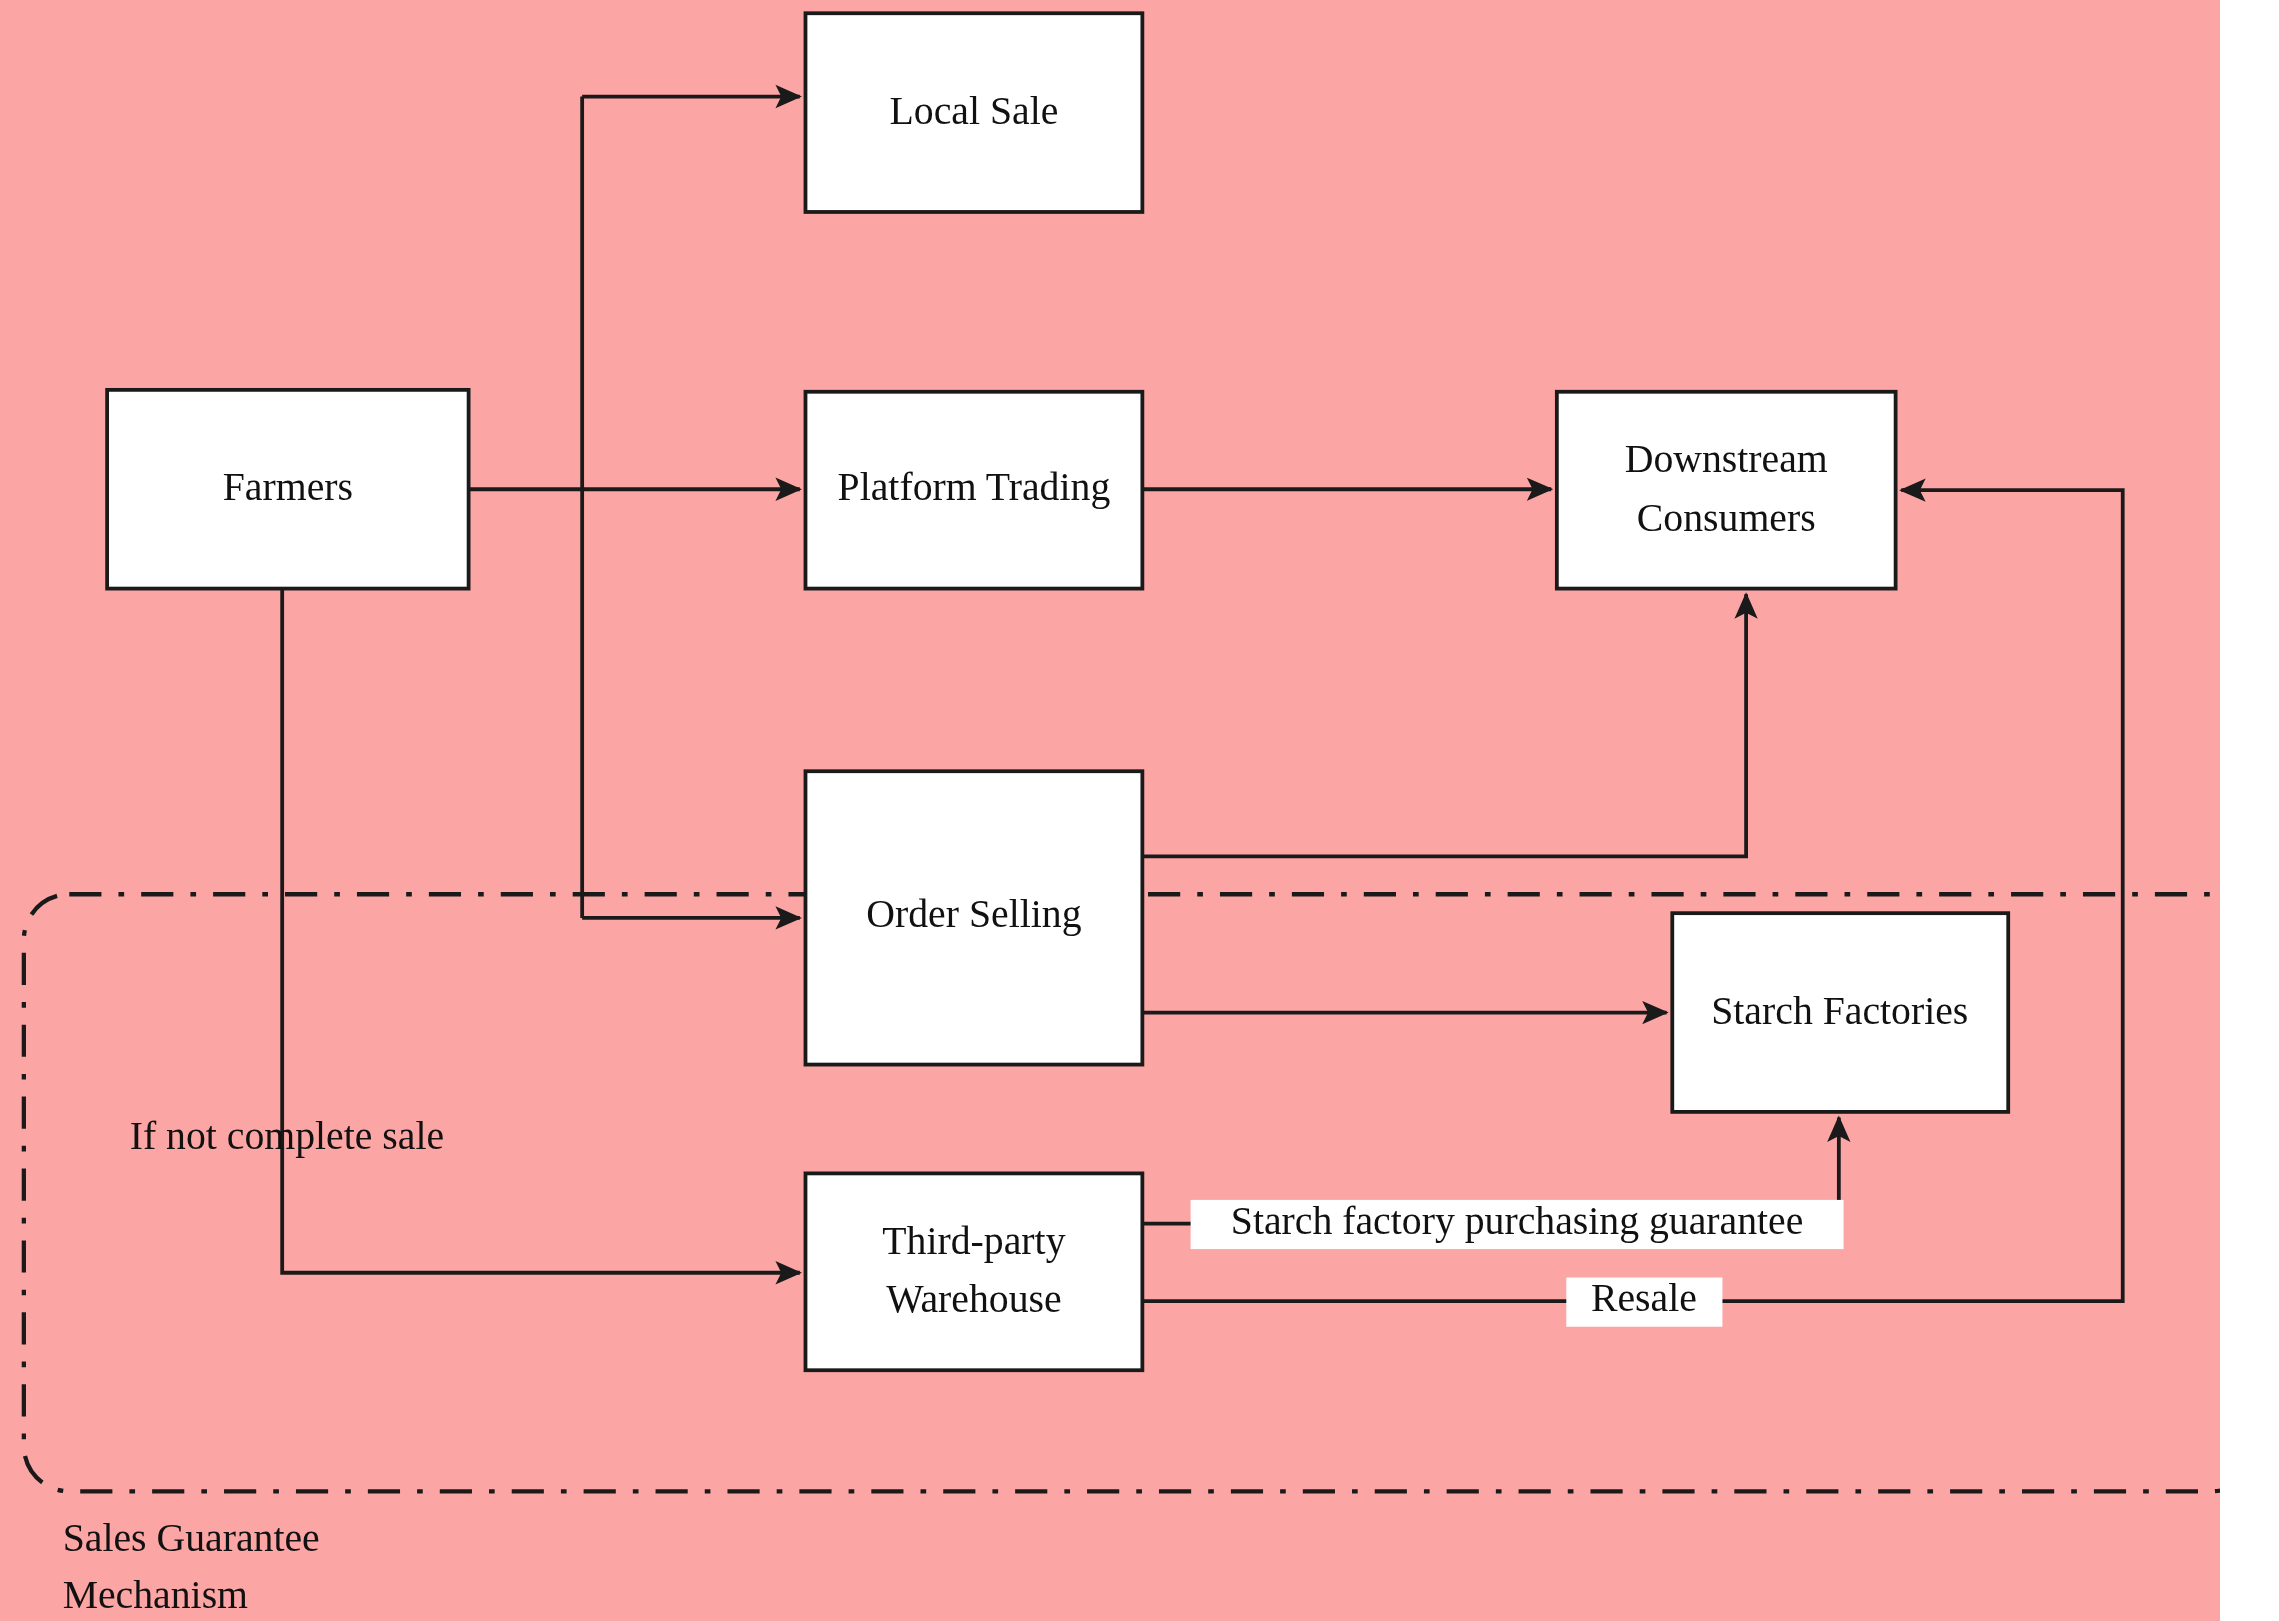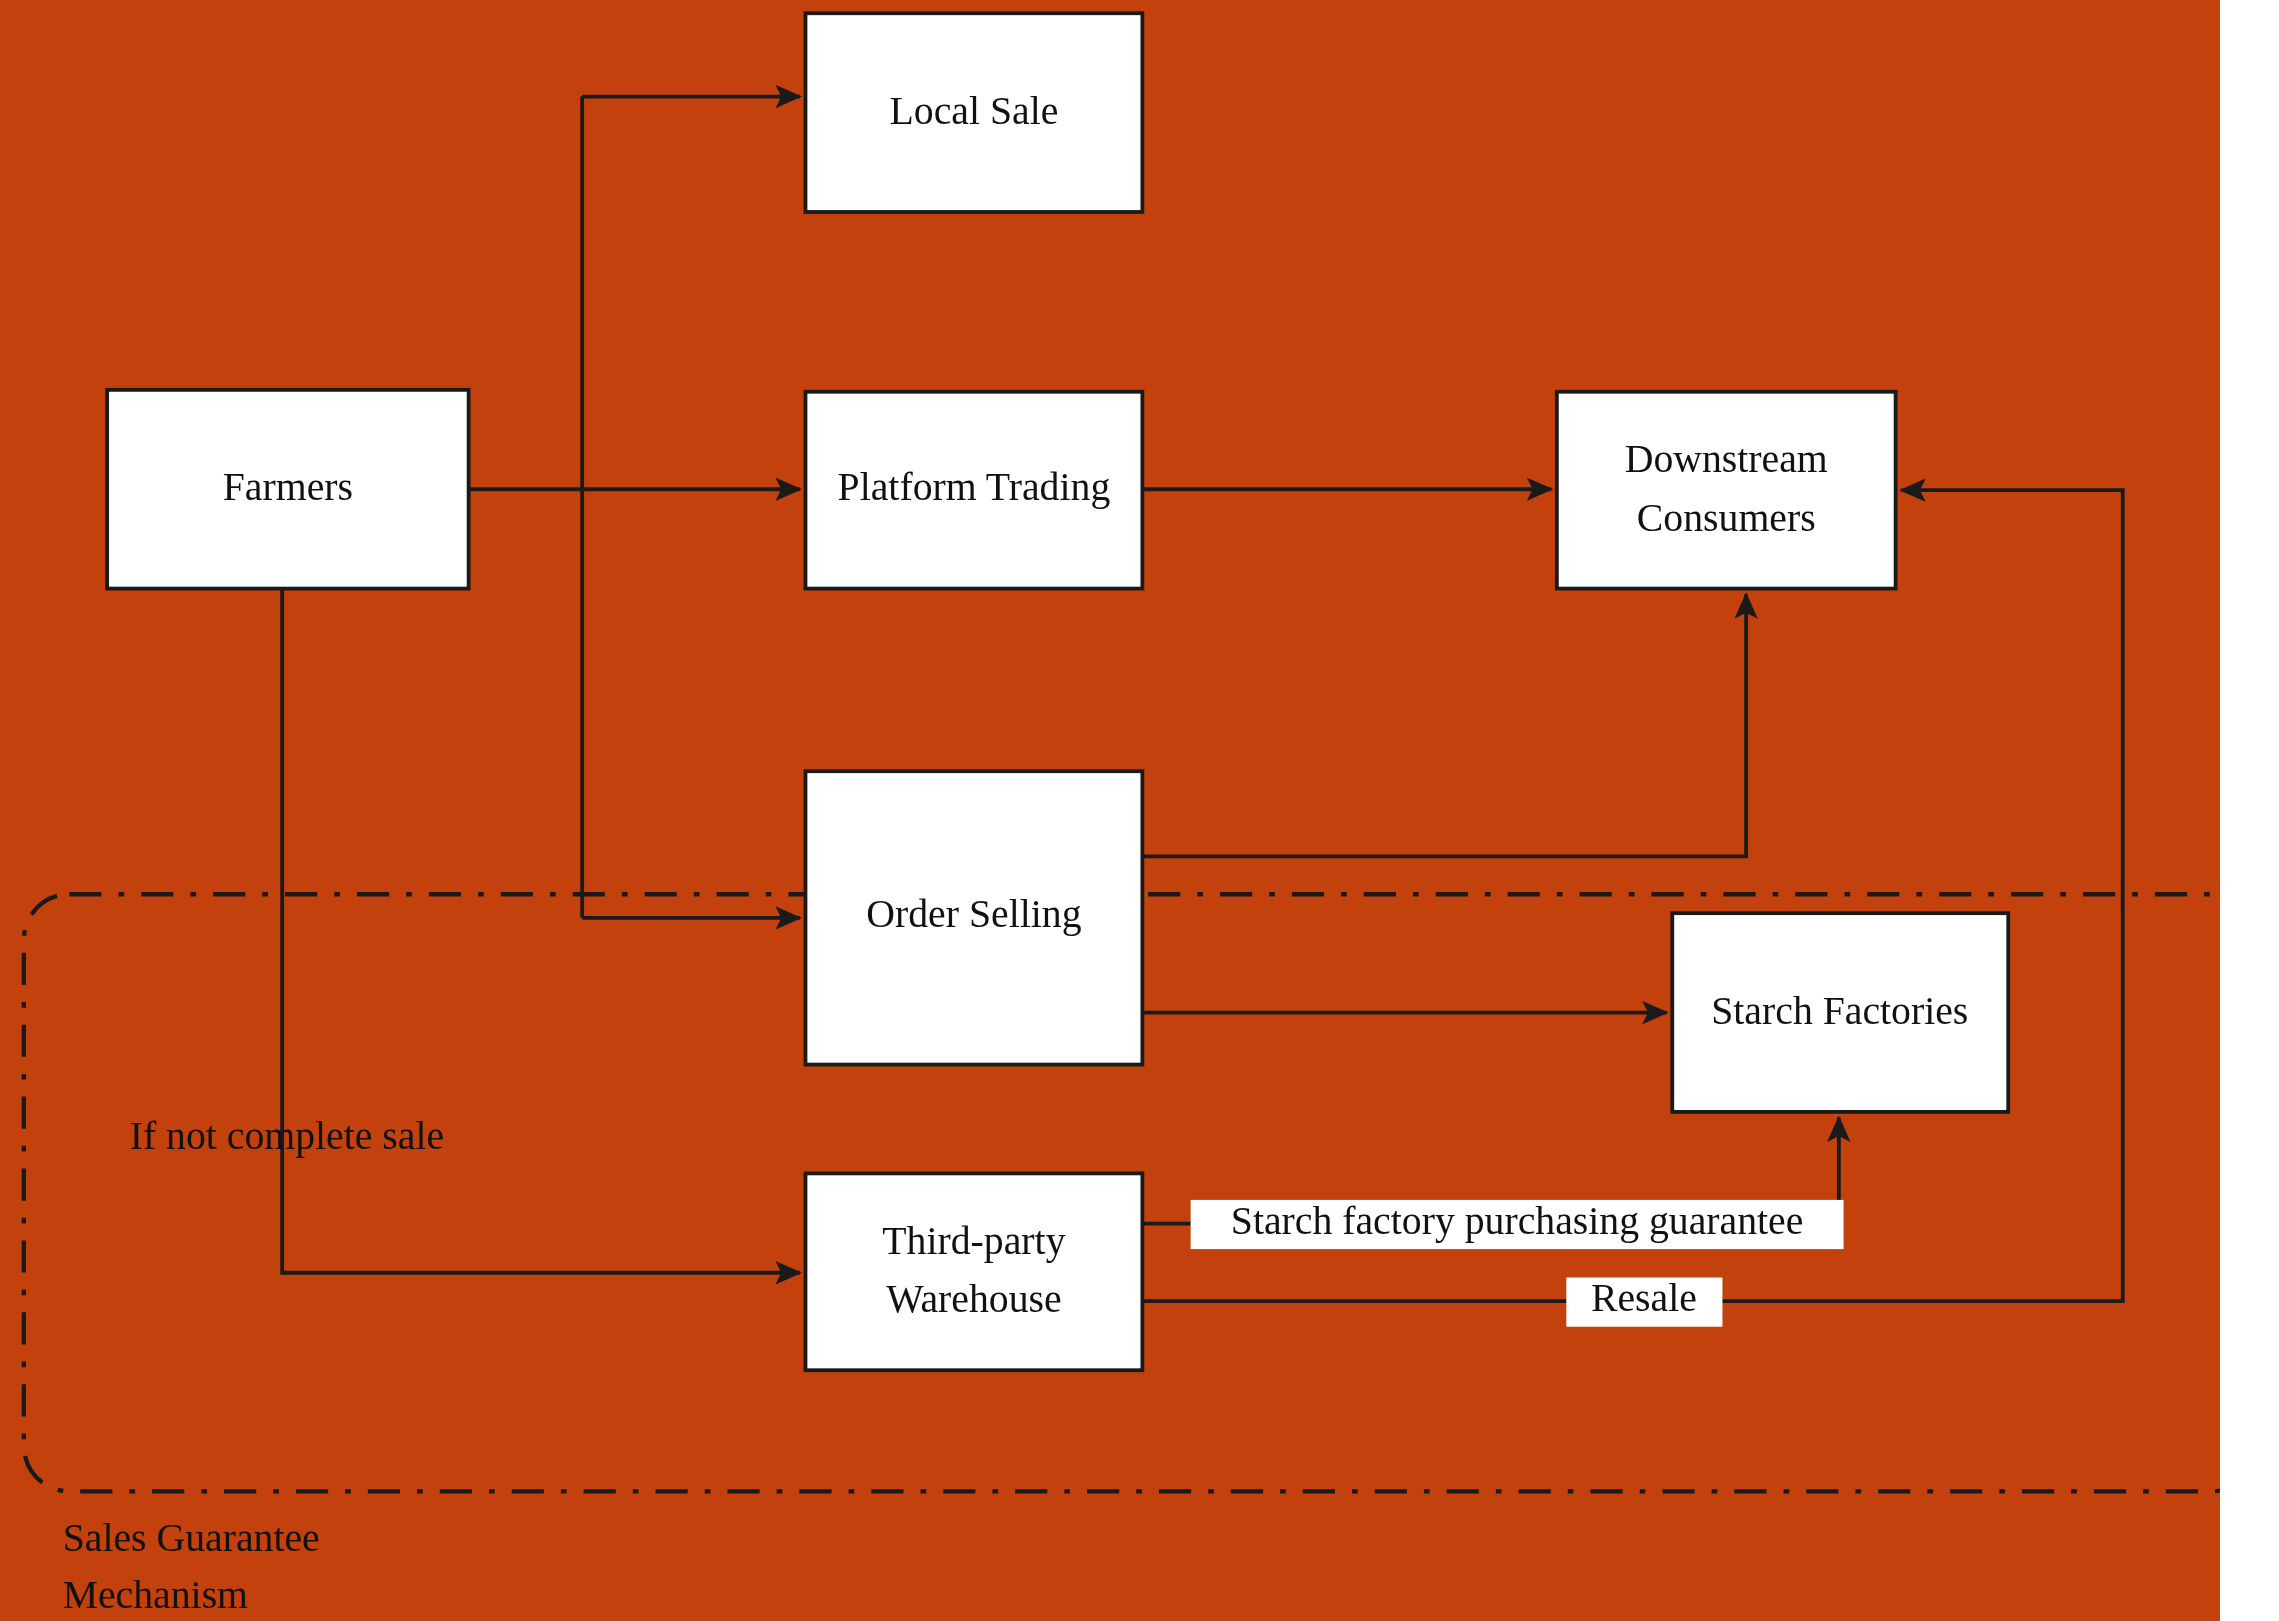--- a/index.html
+++ b/index.html
@@ -4,21 +4,21 @@
 <style>
   html, body {
     margin: 0;
     padding: 0;
     background: #ffffff;
   }
   #canvas {
     position: relative;
     width: 2220px;
     height: 1621px;
-    background: #c2410c;
+    background: #fca5a5;
     font-family: "Liberation Serif", "DejaVu Serif", serif;
     overflow: hidden;
   }
   #diagram-svg {
     position: absolute;
     left: 0;
     top: 0;
     width: 2280px;
     height: 1621px;
   }

